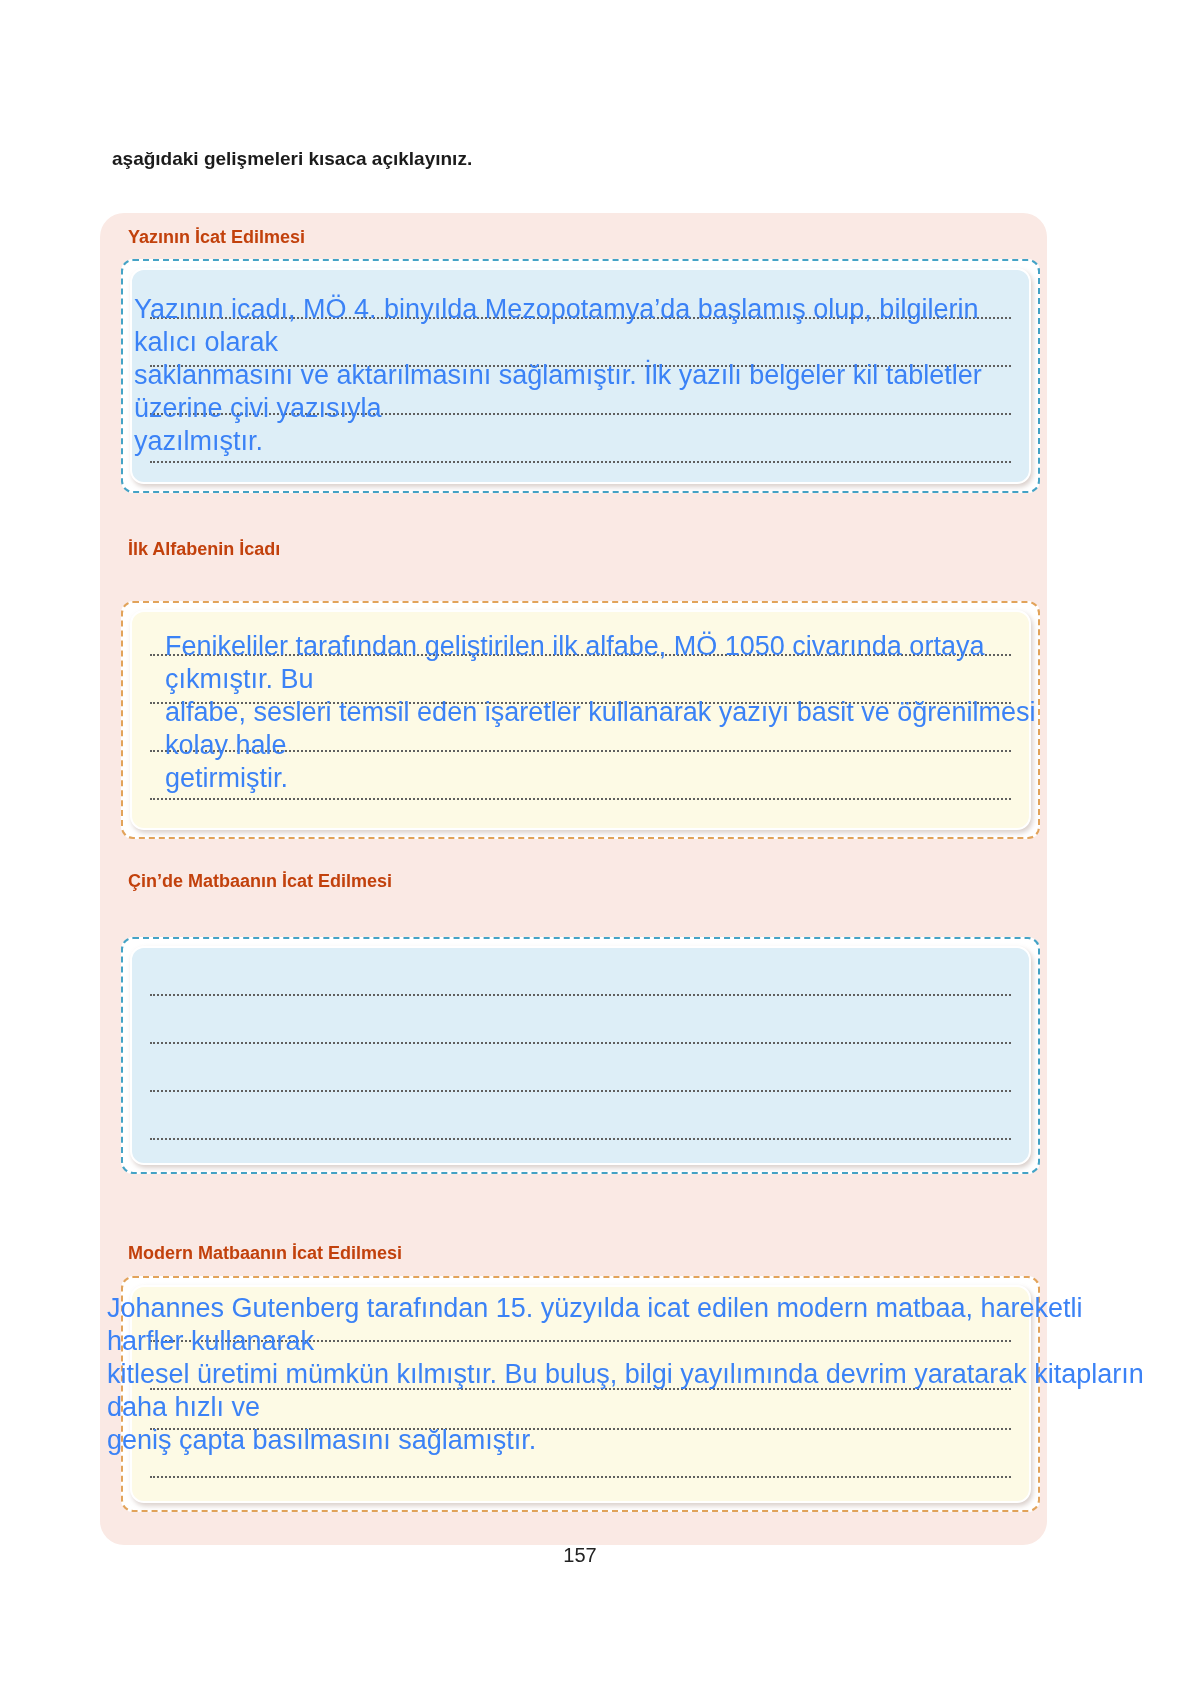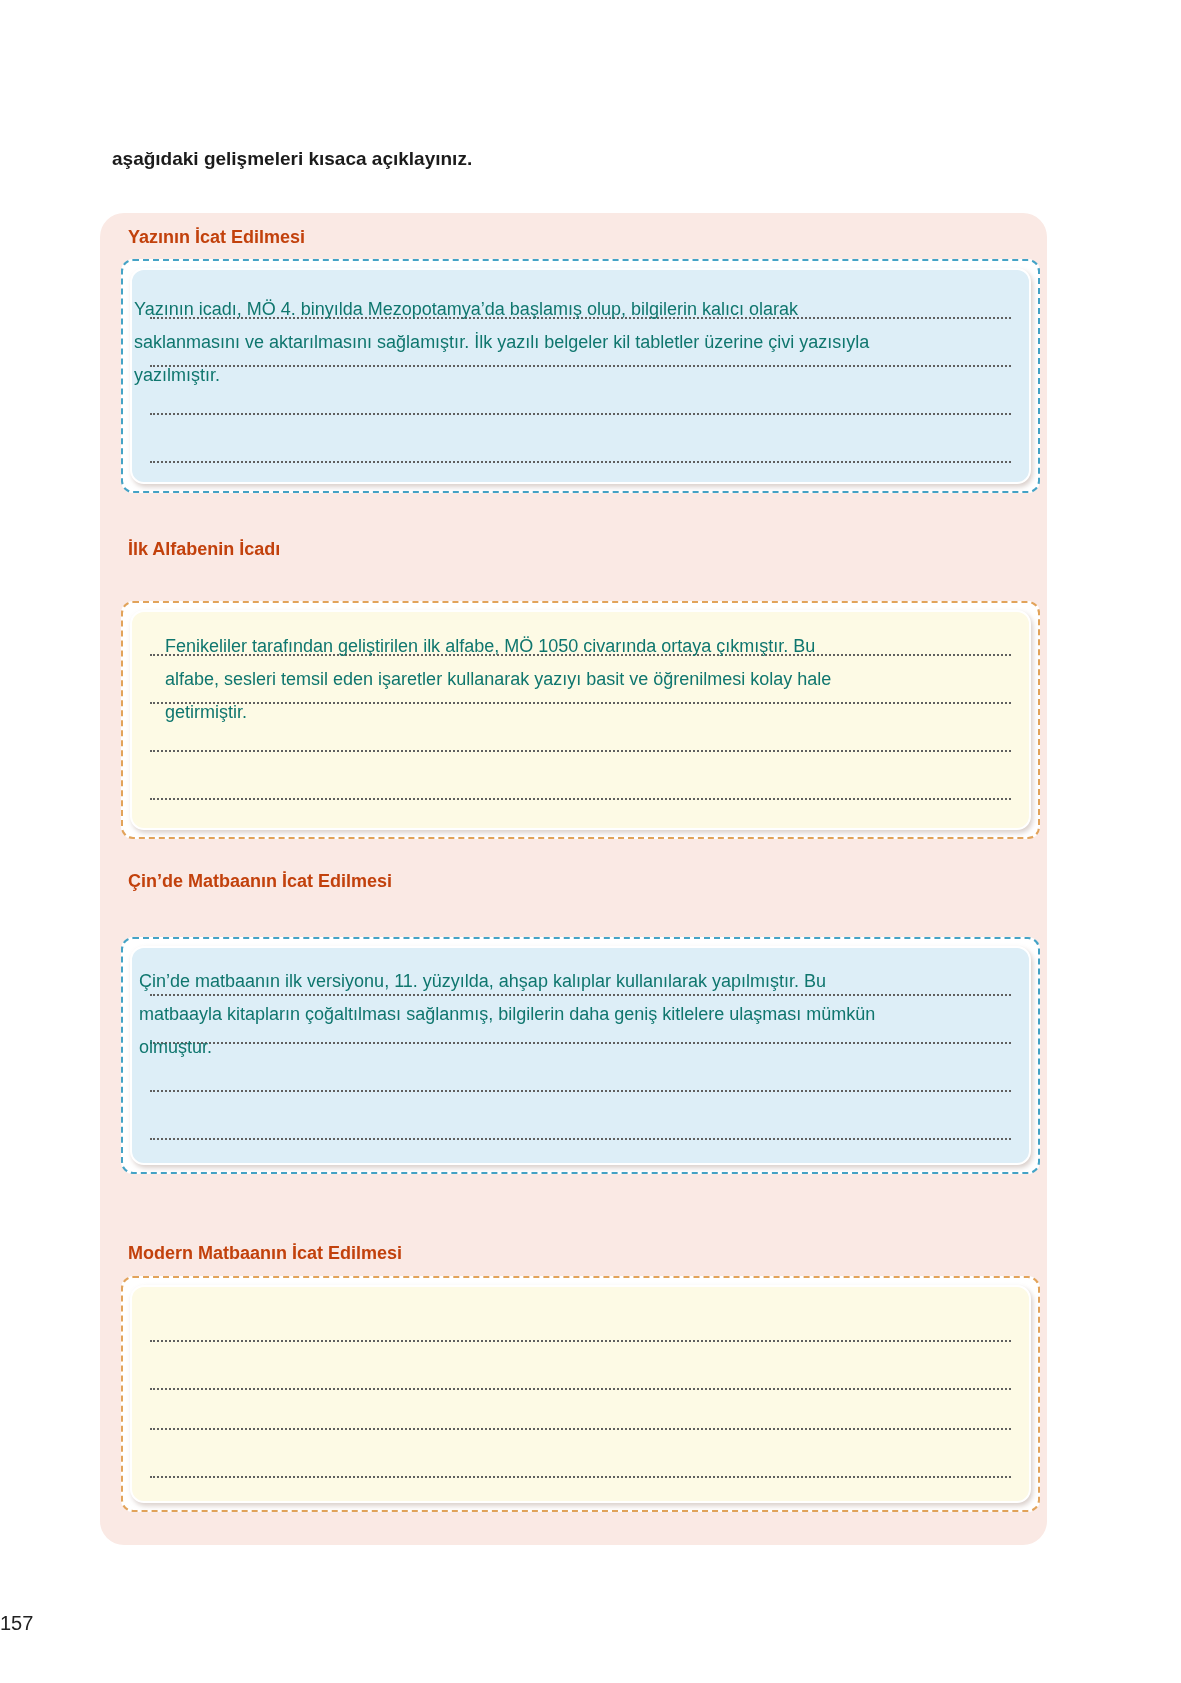--- a/index.html
+++ b/index.html
@@ -71,31 +71,32 @@
   .rule {
     position: absolute;
     left: 18px; right: 18px;
     border-top: 2px dotted #5f5f5f;
     z-index: 2;
   }
 
   .answer-text {
     position: absolute;
     z-index: 4;
-    color: #0f766e;
-    font-size: 18px;
+    color: #3b82f6;
+    font-size: 27px;
     line-height: 33px;
     white-space: pre-line;
   }
 
   .page-number {
     position: absolute;
     left: 0;
-    top: 1612px;
+    top: 1544px;
     width: 1160px;
+    text-align: center;
     font-size: 20px;
     color: #222222;
   }
 </style>
 </head>
 <body>
 
 <div class="page">
 
   <div class="intro">
@@ -132,29 +133,29 @@
 
   <div class="section-title" style="top:868px;">Çin’de Matbaanın İcat Edilmesi</div>
   <div class="answer-box blue" style="top:937px; height:233px;">
     <div class="inner">
       <div class="rule" style="top:46px;"></div>
       <div class="rule" style="top:94px;"></div>
       <div class="rule" style="top:142px;"></div>
       <div class="rule" style="top:190px;"></div>
     </div>
   </div>
-  <div class="answer-text" style="left:139px; top:965px; width:955px;">Çin’de matbaanın ilk versiyonu, 11. yüzyılda, ahşap kalıplar kullanılarak yapılmıştır. Bu
-matbaayla kitapların çoğaltılması sağlanmış, bilgilerin daha geniş kitlelere ulaşması mümkün
-olmuştur.</div>
 
   <div class="section-title" style="top:1240px;">Modern Matbaanın İcat Edilmesi</div>
   <div class="answer-box yellow" style="top:1276px; height:232px;">
     <div class="inner">
       <div class="rule" style="top:53px;"></div>
       <div class="rule" style="top:101px;"></div>
       <div class="rule" style="top:141px;"></div>
       <div class="rule" style="top:189px;"></div>
     </div>
   </div>
+  <div class="answer-text" style="left:107px; top:1292px; width:1045px;">Johannes Gutenberg tarafından 15. yüzyılda icat edilen modern matbaa, hareketli harfler kullanarak
+kitlesel üretimi mümkün kılmıştır. Bu buluş, bilgi yayılımında devrim yaratarak kitapların daha hızlı ve
+geniş çapta basılmasını sağlamıştır.</div>
 
   <div class="page-number">157</div>
 
 </div>
 
 </body></html>

